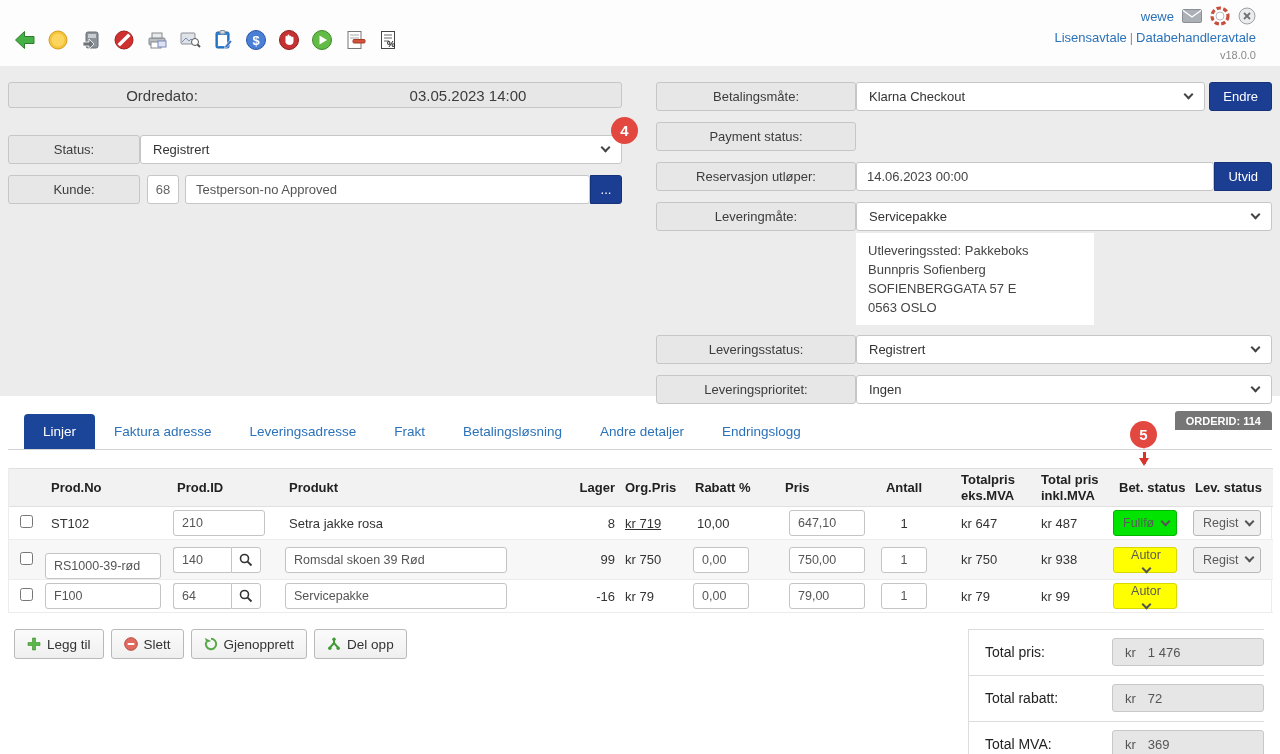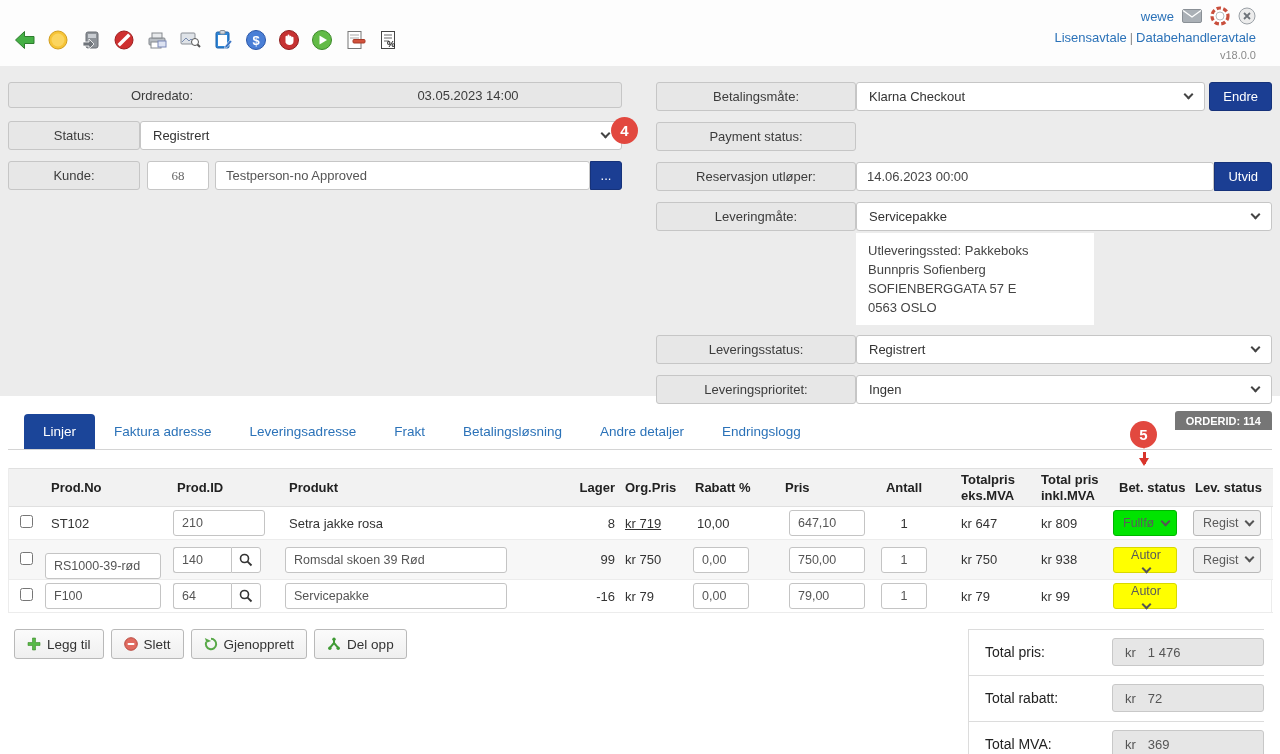--- a/index.html
+++ b/index.html
@@ -31,21 +31,21 @@
   .ctrl { flex:1; margin-left:0; }
   .sel { background:#fff; border:1px solid #c6c6c6; border-radius:3px; height:29px; display:flex;
          align-items:center; justify-content:space-between; padding:0 12px; font-size:13px; color:#333; cursor:pointer; }
   .chev { width:7px; height:7px; border-right:2px solid #444; border-bottom:2px solid #444;
           transform:rotate(45deg); margin-top:-4px; flex:0 0 auto; }
   .inp { background:#fff; border:1px solid #c6c6c6; border-radius:3px; height:29px; font-size:13px;
          color:#333; padding:0 10px; font-family:inherit; }
   .btn-navy { background:#1b3e93; color:#fff; border:1px solid #16327a; border-radius:3px; height:29px;
               font-size:13px; padding:0 13px; margin-left:4px; cursor:pointer; font-family:inherit; }
   .bar-ordredato { display:flex; background:#e7e7e7; border:1px solid #c6c6c6; border-radius:3px;
-                   height:26px; align-items:center; margin-bottom:13px; font-size:13px; color:#3c3c3c; }
+                   height:26px; align-items:center; margin-bottom:27px; font-size:15px; color:#3c3c3c; }
   .bar-ordredato span { flex:1; text-align:center; }
   .yellow-sel { background:#fdfa00; border-color:#c6c000; }
   .addrbox { background:#fff; margin:2px 0 10px 200px; width:238px; padding:8px 12px; font-size:13px;
              color:#444; line-height:19px; }
   .badge-row { text-align:right; margin-top:7px; }
   .orderid-badge { display:inline-block; background:#767676; color:#fff; font-weight:bold; font-size:11px;
                    padding:4px 11px 3px; border-radius:3px 3px 0 0; }
 
   
   .tabs { margin:0 8px; padding:18px 0 0 16px; border-bottom:1px solid #d4d4d4; display:flex; }
@@ -227,21 +227,21 @@
         </div>
         <div class="frow">
           <div class="lbl">Status:</div>
           <div class="ctrl sel" style="margin-left:0;">
             <span>Registrert</span>
             <span class="chev"></span>
           </div>
         </div>
         <div class="frow">
           <div class="lbl">Kunde:</div>
-          <input class="inp" style="width: 62px; margin-left: 7px; padding: 0px 4px; text-align: center; color: rgb(102, 102, 102); font-family: Liberation Serif, serif;" value="68">
+          <input class="inp" style="width: 32px; margin-left: 7px; padding: 0px 4px; text-align: center; color: rgb(102, 102, 102);" value="68">
           <input class="inp" style="flex: 1 1 0%; margin-left: 6px; color: rgb(85, 85, 85);" value="Testperson-no Approved">
           <button class="btn-navy" style="width:32px; padding:0; margin-left:0; border-radius:0 3px 3px 0;">...</button>
         </div>
       </div>
 
       <div class="col-r">
         <div class="frow">
           <div class="lbl">Betalingsmåte:</div>
           <div class="ctrl sel">
             <span>Klarna Checkout</span>
@@ -339,21 +339,21 @@
           <td style="text-align:center;"><input type="checkbox" style=""></td>
           <td style="padding-left:8px;">ST102</td>
           <td><input class="t-inp" style="width: 92px;" value="210"></td>
           <td style="padding-left:8px;">Setra jakke rosa</td>
           <td style="text-align:right; padding-right:4px;">8</td>
           <td style="padding-left:6px;text-decoration:underline;">kr 719</td>
           <td style="padding-left:4px;">10,00</td>
           <td><input class="t-inp" style="width: 76px; margin-left: 12px;" value="647,10"></td>
           <td style="text-align:center;">1</td>
           <td style="padding-left:26px;">kr 647</td>
-          <td style="padding-left:20px;">kr 809</td>
+          <td style="padding-left:20px;">kr 487</td>
           <td><span class="status-sel st-green">
                 <span>Fullfø</span>
                 <span class="chev"></span>
               </span></td>
           <td><span class="status-sel st-gray">
                 <span>Regist</span>
                 <span class="chev"></span>
               </span></td>
         </tr>
         <tr class="alt">

